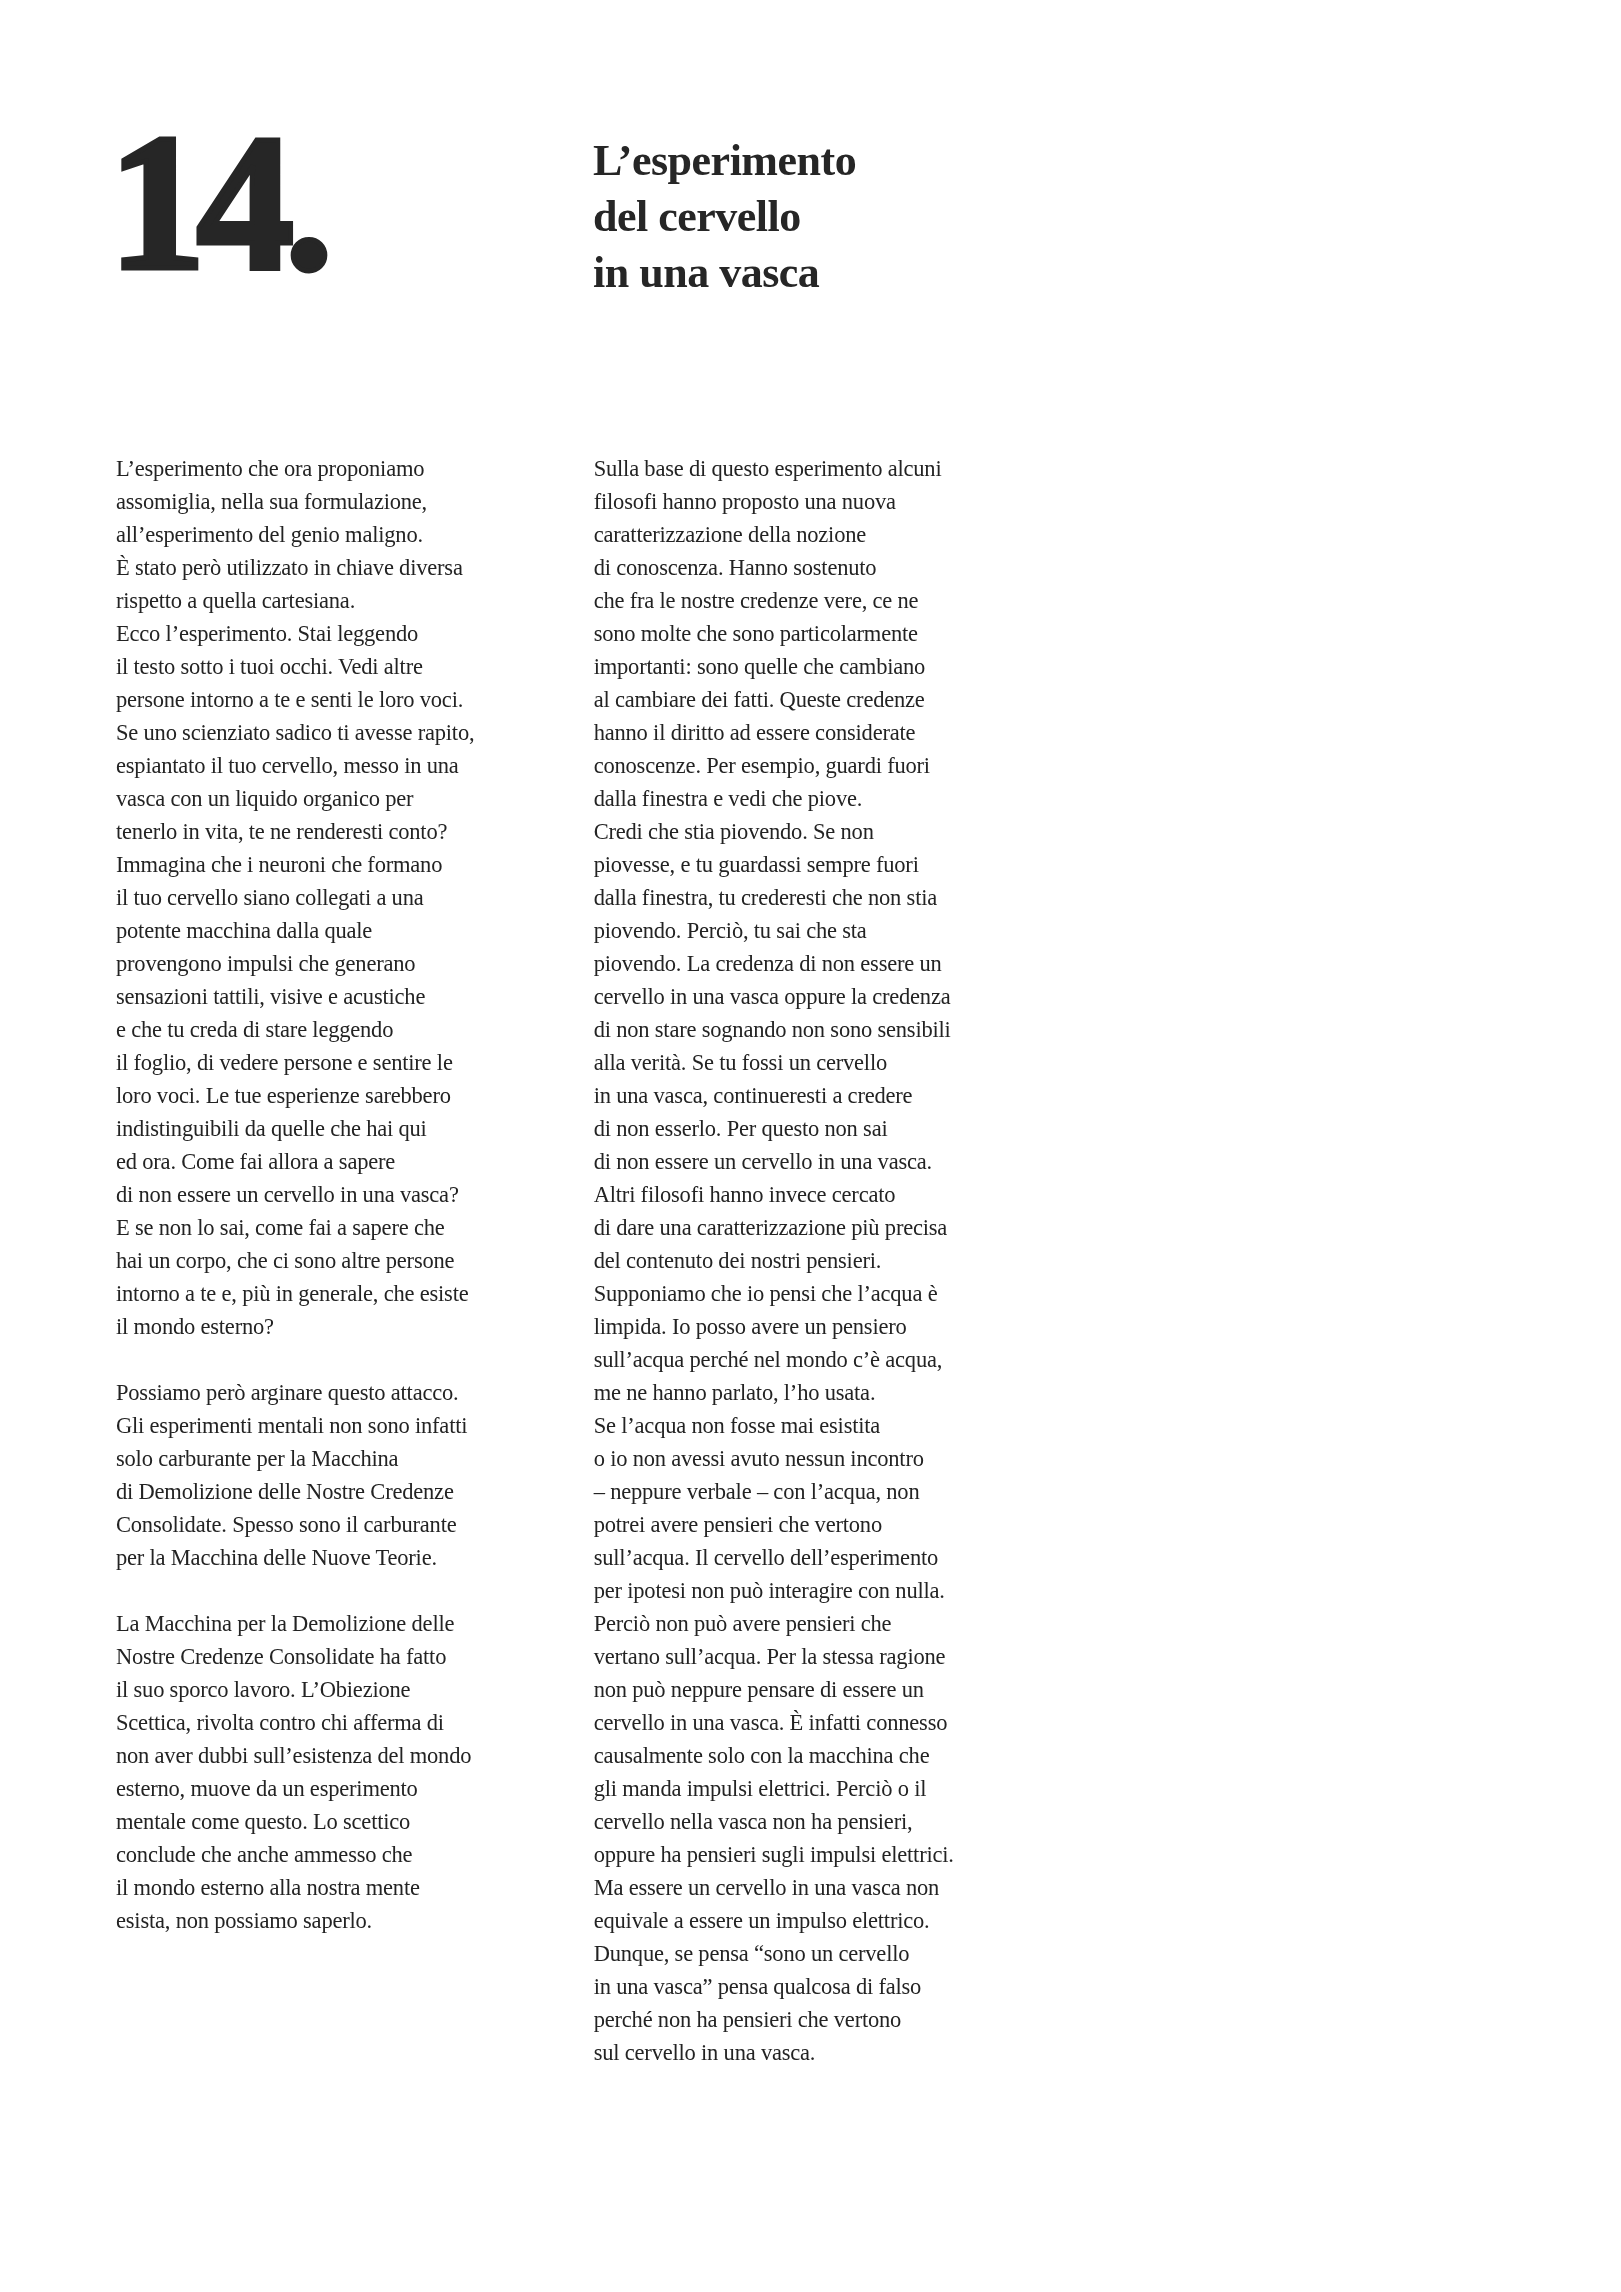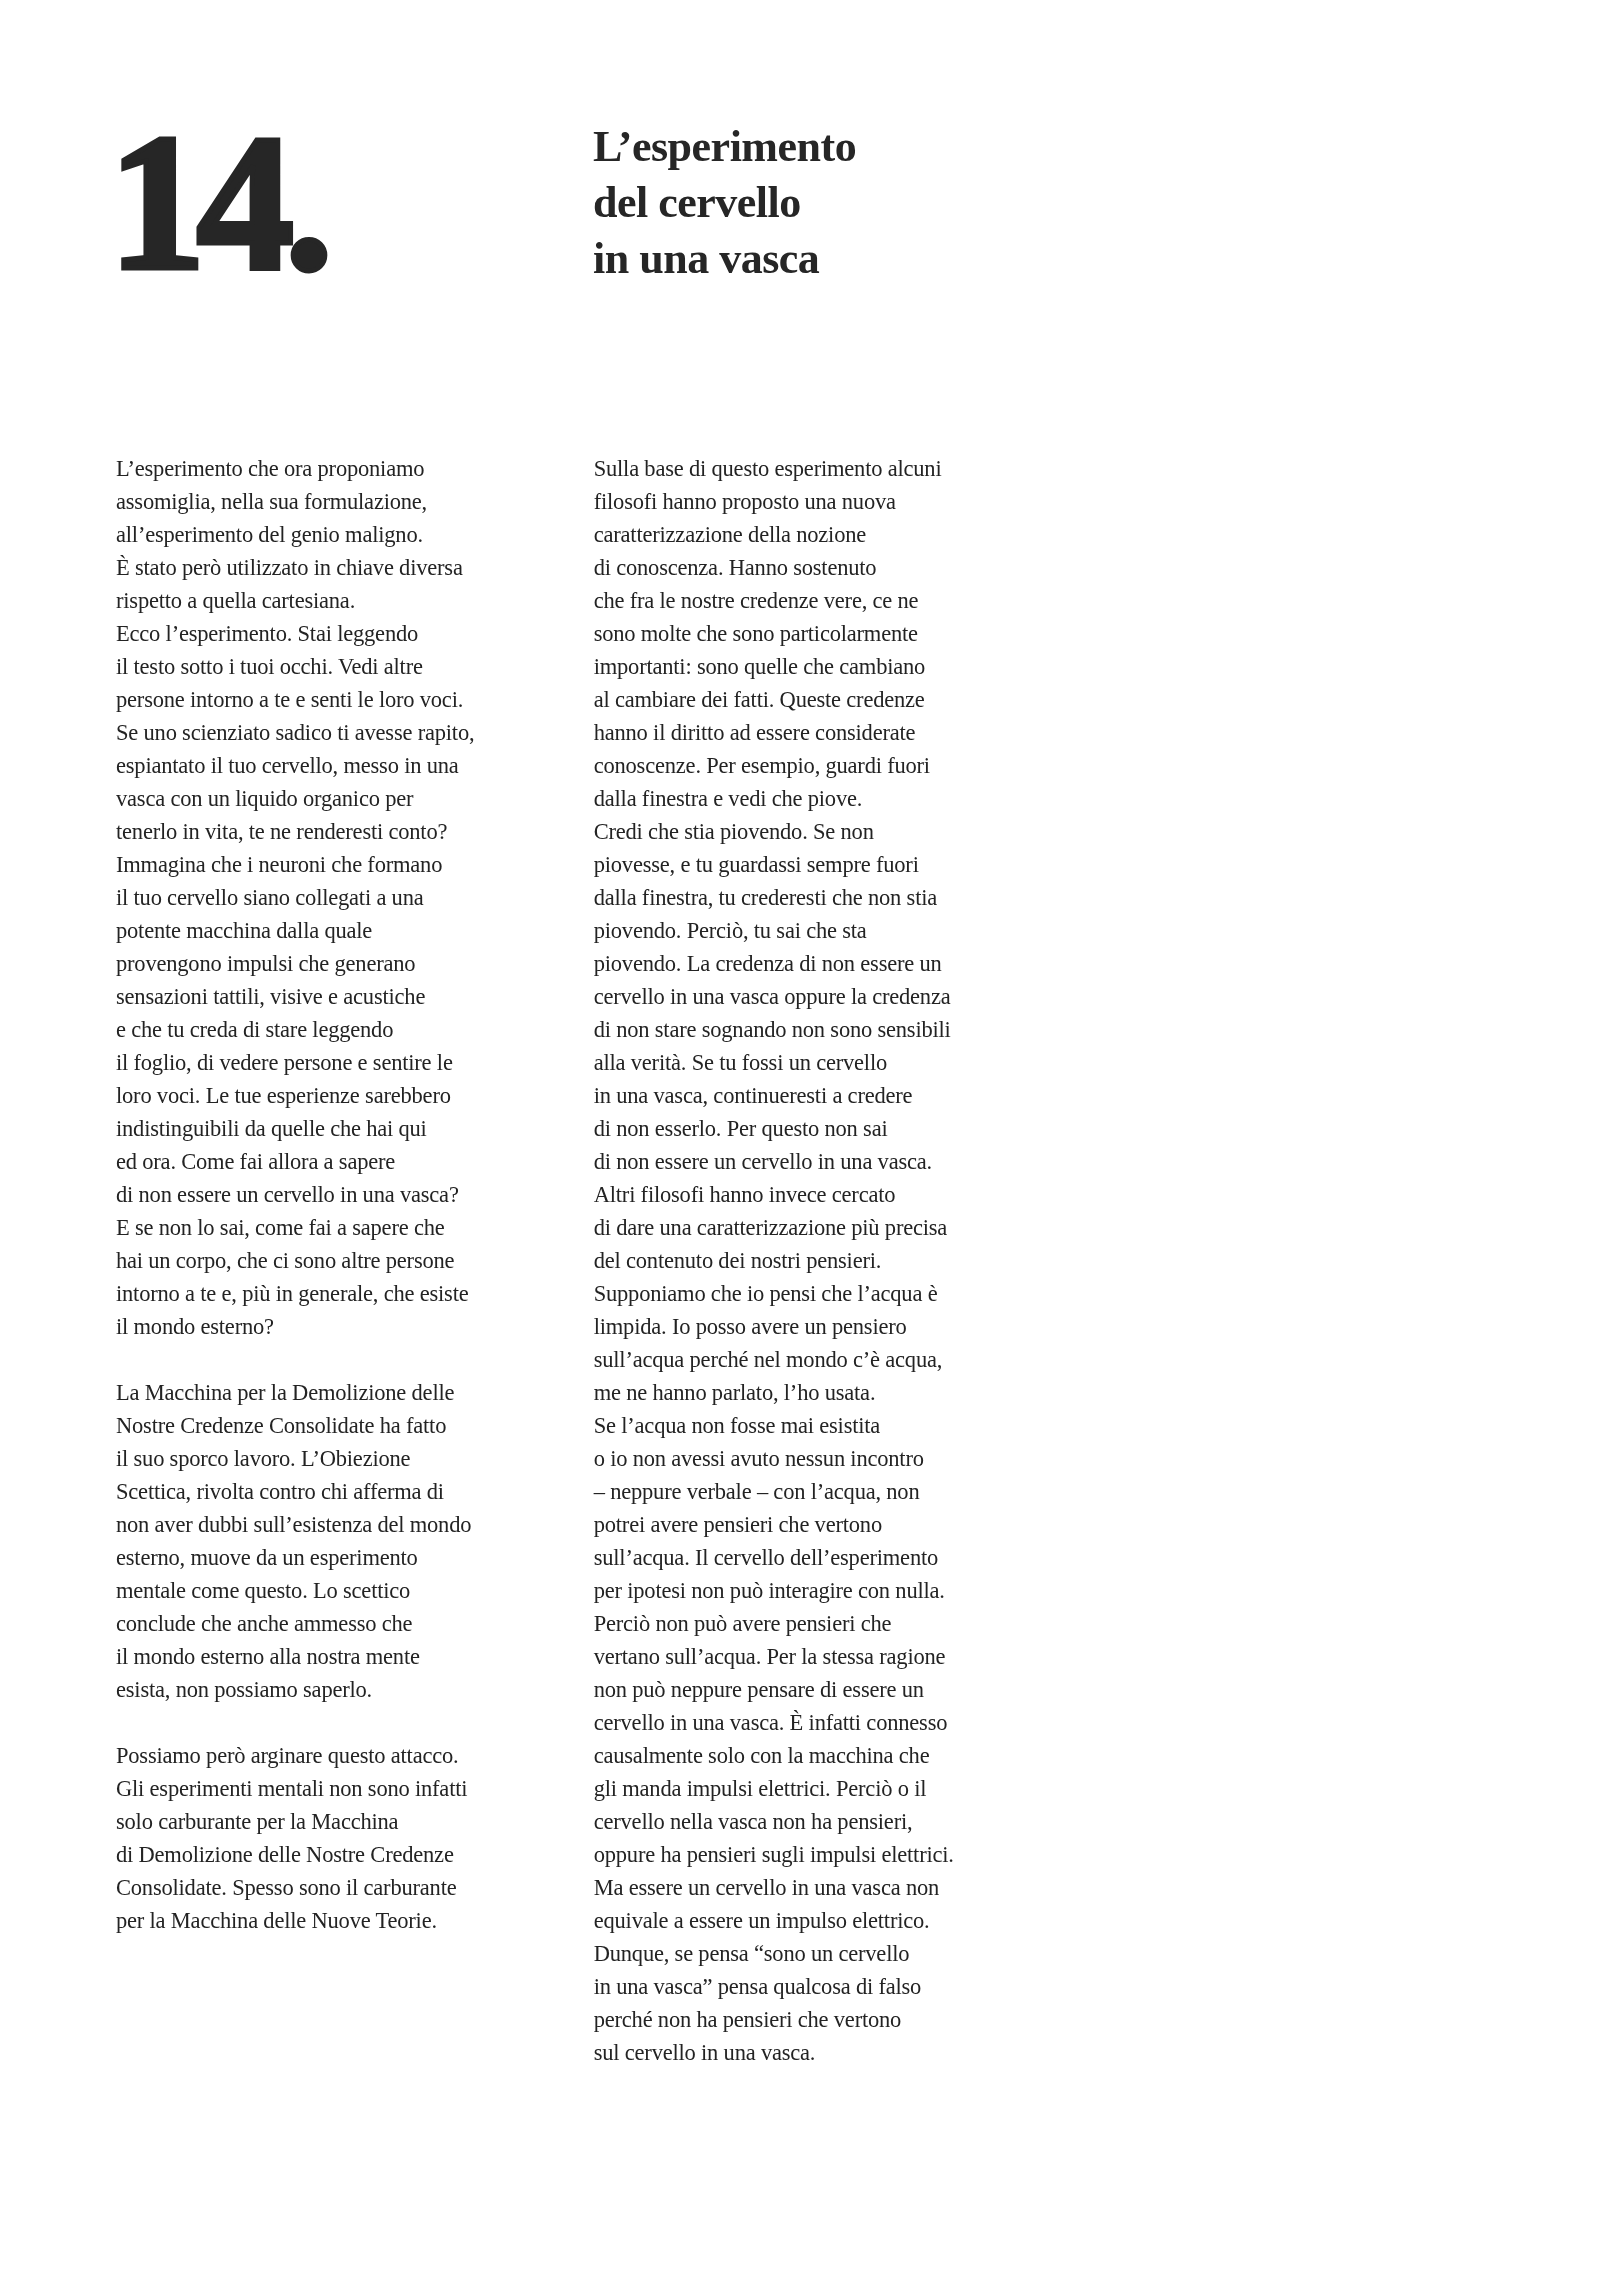--- a/index.html
+++ b/index.html
@@ -25,21 +25,21 @@
     font-size: 196px;
     line-height: 1;
     font-weight: 900;
     letter-spacing: -9.8px;
     color: #262626;
     -webkit-text-stroke: 4.9px #262626;
   }
   .chapter-title {
     position: absolute;
     left: 593px;
-    top: 119px;
+    top: 133px;
     margin: 0;
     font-size: 44px;
     line-height: 56px;
     font-weight: 800;
     letter-spacing: -0.5px;
     color: #262626;
     white-space: pre-line;
   }
   .columns {
     position: absolute;
@@ -101,36 +101,36 @@
 e che tu creda di stare leggendo
 il foglio, di vedere persone e sentire le
 loro voci. Le tue esperienze sarebbero
 indistinguibili da quelle che hai qui
 ed ora. Come fai allora a sapere
 di non essere un cervello in una vasca?
 E se non lo sai, come fai a sapere che
 hai un corpo, che ci sono altre persone
 intorno a te e, più in generale, che esiste
 il mondo esterno?</p>
+      <p>Possiamo però arginare questo attacco.
+Gli esperimenti mentali non sono infatti
+solo carburante per la Macchina
+di Demolizione delle Nostre Credenze
+Consolidate. Spesso sono il carburante
+per la Macchina delle Nuove Teorie.</p>
       <p>La Macchina per la Demolizione delle
 Nostre Credenze Consolidate ha fatto
 il suo sporco lavoro. L’Obiezione
 Scettica, rivolta contro chi afferma di
 non aver dubbi sull’esistenza del mondo
 esterno, muove da un esperimento
 mentale come questo. Lo scettico
 conclude che anche ammesso che
 il mondo esterno alla nostra mente
 esista, non possiamo saperlo.</p>
-      <p>Possiamo però arginare questo attacco.
-Gli esperimenti mentali non sono infatti
-solo carburante per la Macchina
-di Demolizione delle Nostre Credenze
-Consolidate. Spesso sono il carburante
-per la Macchina delle Nuove Teorie.</p>
     </div>
 
     <div class="col col-right">
       <p>Sulla base di questo esperimento alcuni
 filosofi hanno proposto una nuova
 caratterizzazione della nozione
 di conoscenza. Hanno sostenuto
 che fra le nostre credenze vere, ce ne
 sono molte che sono particolarmente
 importanti: sono quelle che cambiano

